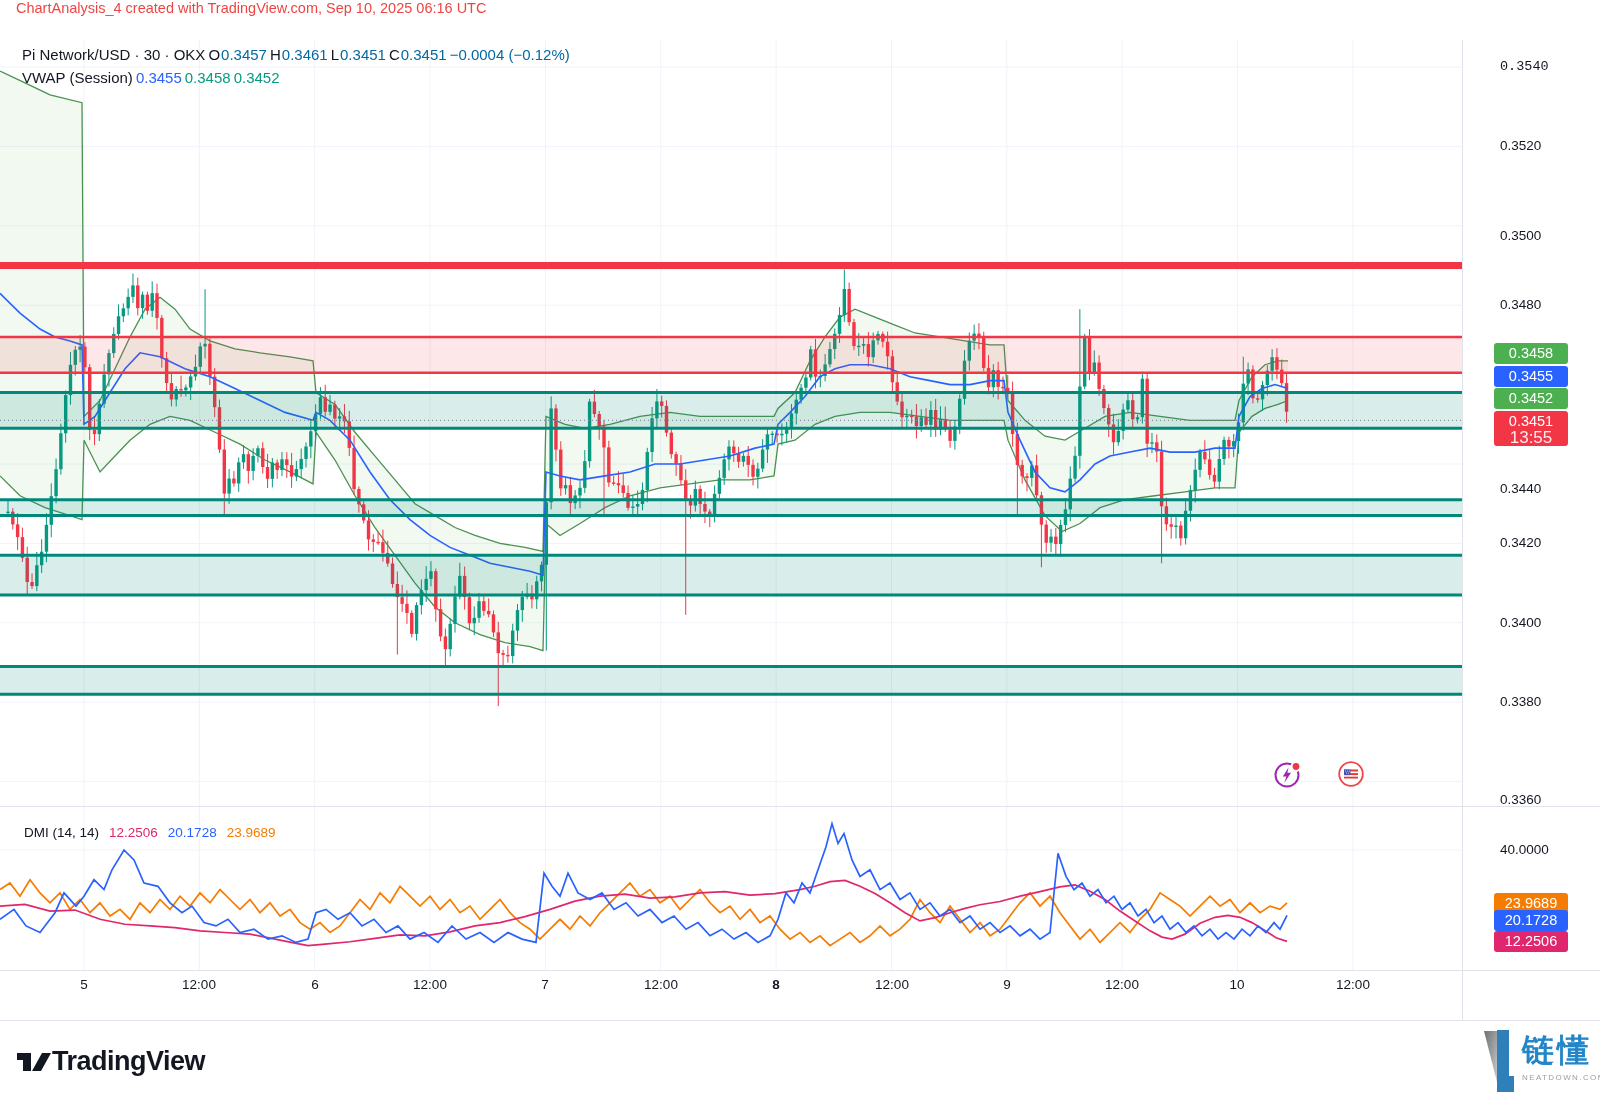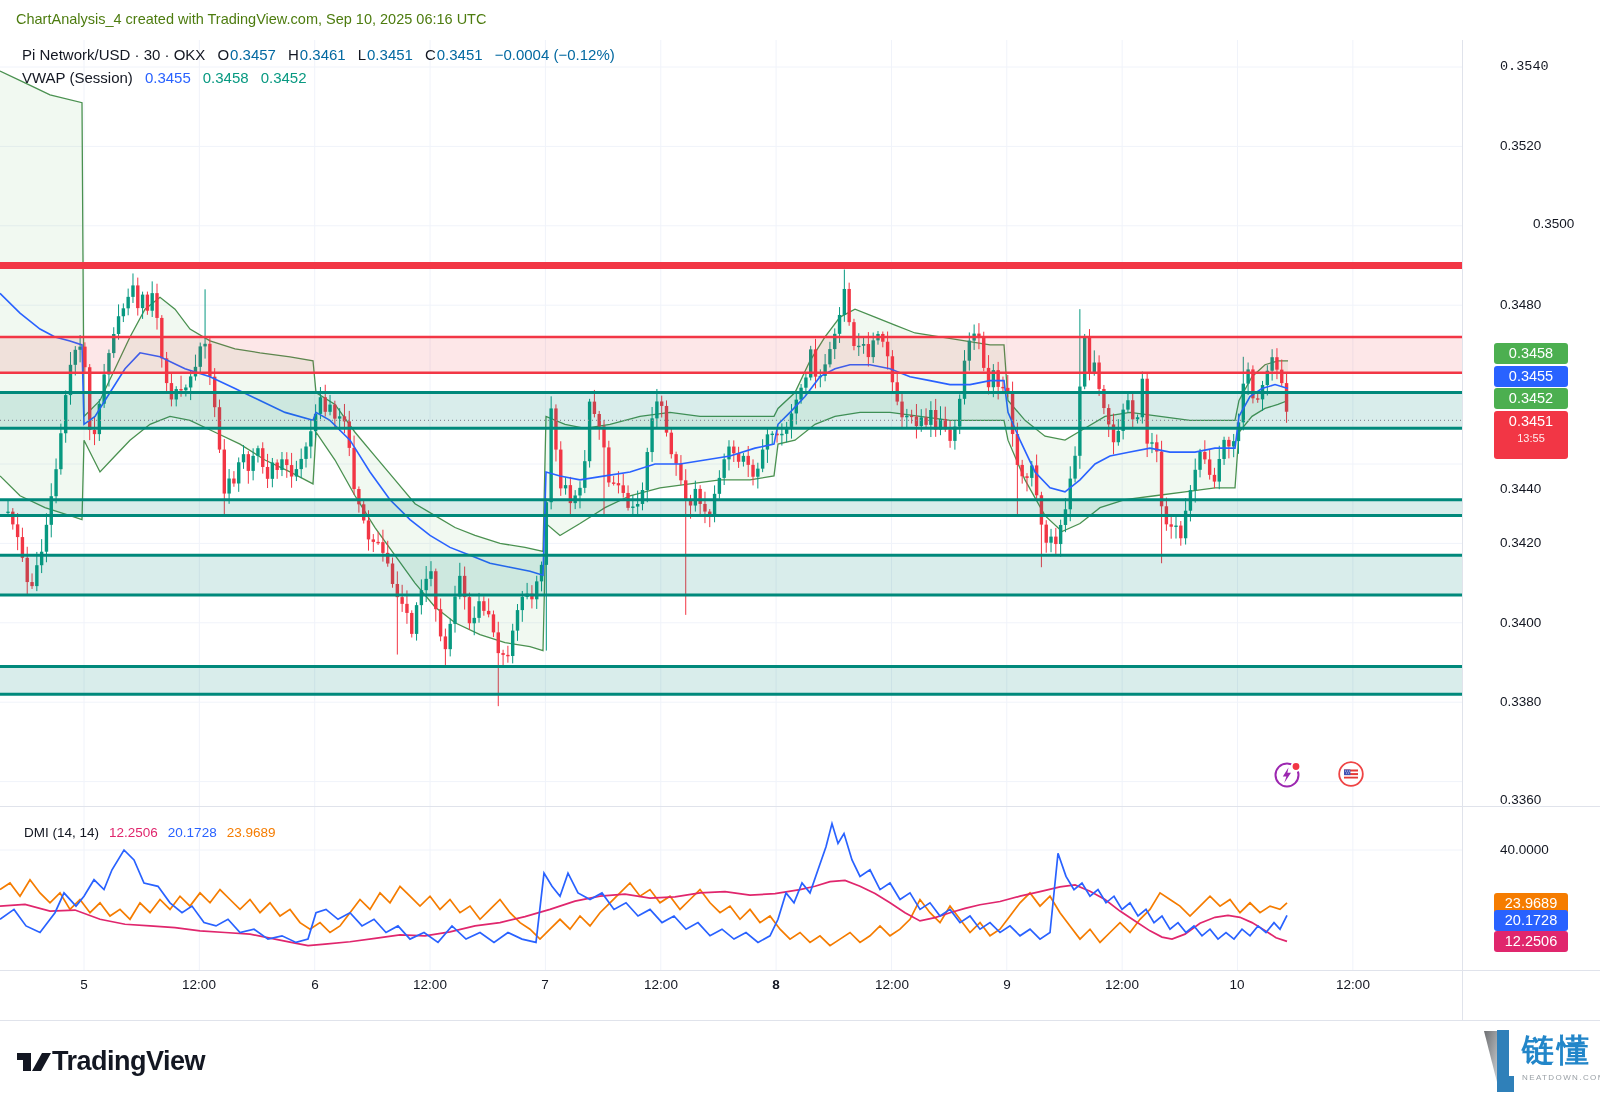--- a/index.html
+++ b/index.html
@@ -1,32 +1,32 @@
 <!DOCTYPE html>
 <html><head>
 <meta charset="utf-8">
 <style>
   html,body{margin:0;padding:0}
   body{width:1600px;height:1103px;position:relative;background:#ffffff;
        font-family:"Liberation Sans",sans-serif;color:#131722;overflow:hidden}
-  .titlebar{position:absolute;left:16px;top:11px;font-size:14.5px;color:#4d7c0f;z-index:6}
+  .titlebar{position:absolute;left:16px;top:0;font-size:14.5px;color:#ef4444;z-index:6}
   #chart-svg{position:absolute;left:0;top:0;z-index:1}
   .legend{position:absolute;left:22px;top:46px;z-index:5;font-size:15px}
-  .legend .row{display:flex;gap:12px;align-items:baseline;white-space:nowrap;margin-bottom:6px}
+  .legend .row{display:flex;gap:3px;align-items:baseline;white-space:nowrap;margin-bottom:6px}
   .c-dark{color:#131722}.c-red{color:#0369a1}.c-blue{color:#2962FF}.c-green{color:#089981}
   .c-adx{color:#e0266d}.c-orange{color:#f57c00}
   .pair{display:inline-flex;gap:1px}
   .dmi-legend{position:absolute;left:24px;top:825px;z-index:5;font-size:13.5px;display:flex;gap:10px;white-space:nowrap}
   .axis-label{position:absolute;left:1500px;font-size:13.5px;color:#131722;z-index:4;line-height:16px}
   .time-label{position:absolute;top:977px;font-size:13.5px;color:#131722;z-index:4;transform:translateX(-50%)}
   .time-label.bold{font-weight:bold}
   .badge{position:absolute;left:1494px;width:74px;border-radius:3px;color:#fff;text-align:center;
          font-size:14.5px;z-index:5}
   .badge .main{line-height:21px;display:block}
-  .badge .sub{line-height:12px;font-size:11px;opacity:.9;display:block;padding-bottom:15px}
+  .badge .sub{line-height:12px;font-size:17px;opacity:.9;display:block;padding-bottom:2px}
   .evt{position:absolute;width:28px;height:28px;z-index:5}
   .footer-tv{position:absolute;left:16px;top:1046px;display:flex;align-items:center;z-index:6}
   .tv-text{font-size:27px;font-weight:bold;color:#131722;letter-spacing:-.5px}
   .footer-nd{position:absolute;left:1482px;top:1030px;z-index:6;display:flex;gap:8px}
   .nd-col{display:flex;flex-direction:column;align-items:flex-start}
   .nd-cn{font-size:32px;font-weight:bold;color:#2286c9;line-height:40px;letter-spacing:3px}
   .nd-sub{font-size:8px;color:#9aa0a6;letter-spacing:1.4px;margin-top:3px}
 </style>
 </head>
 <body>
@@ -664,21 +664,21 @@
 <div class="dmi-legend">
   <span class="c-dark">DMI (14, 14)</span>
   <span class="c-adx">12.2506</span>
   <span class="c-blue">20.1728</span>
   <span class="c-orange">23.9689</span>
 </div>
 
 <div id="paxis">
     <div class="axis-label" style="top: 59px; font-family: Liberation Mono, monospace;">0.3540</div>
     <div class="axis-label" style="top: 138.4px;">0.3520</div>
-    <div class="axis-label" style="top: 216px; margin-left: 33px;">0.3500</div>
+    <div class="axis-label" style="top: 228px;">0.3500</div>
     <div class="axis-label" style="top: 297.2px;">0.3480</div>
     <div class="axis-label" style="top: 481px;">0.3440</div>
     <div class="axis-label" style="top: 535.4px;">0.3420</div>
     <div class="axis-label" style="top: 614.8px;">0.3400</div>
     <div class="axis-label" style="top: 694.2px; text-align: right;">0.3380</div>
     <div class="axis-label" style="top: 792px;">0.3360</div>
     <div class="axis-label" style="top: 842px;">40.0000</div>
   </div>
 <div id="taxis">
     <div class="time-label" style="left: 84px;">5</div>

